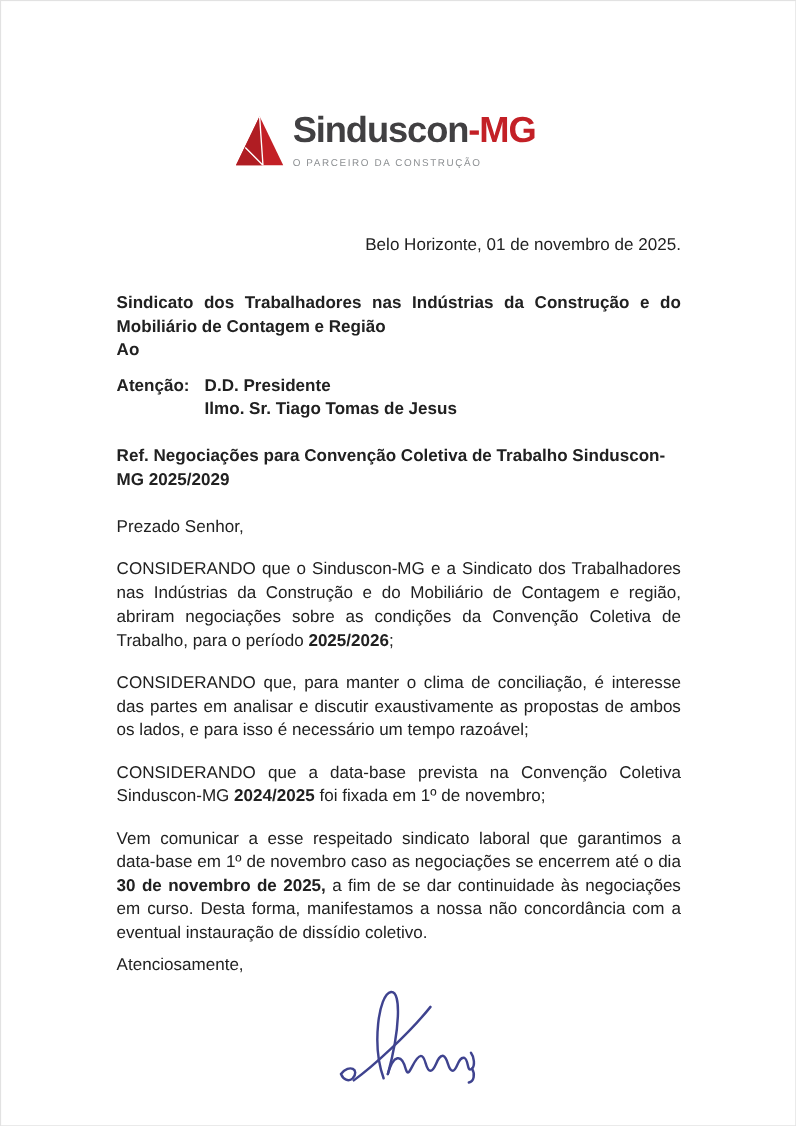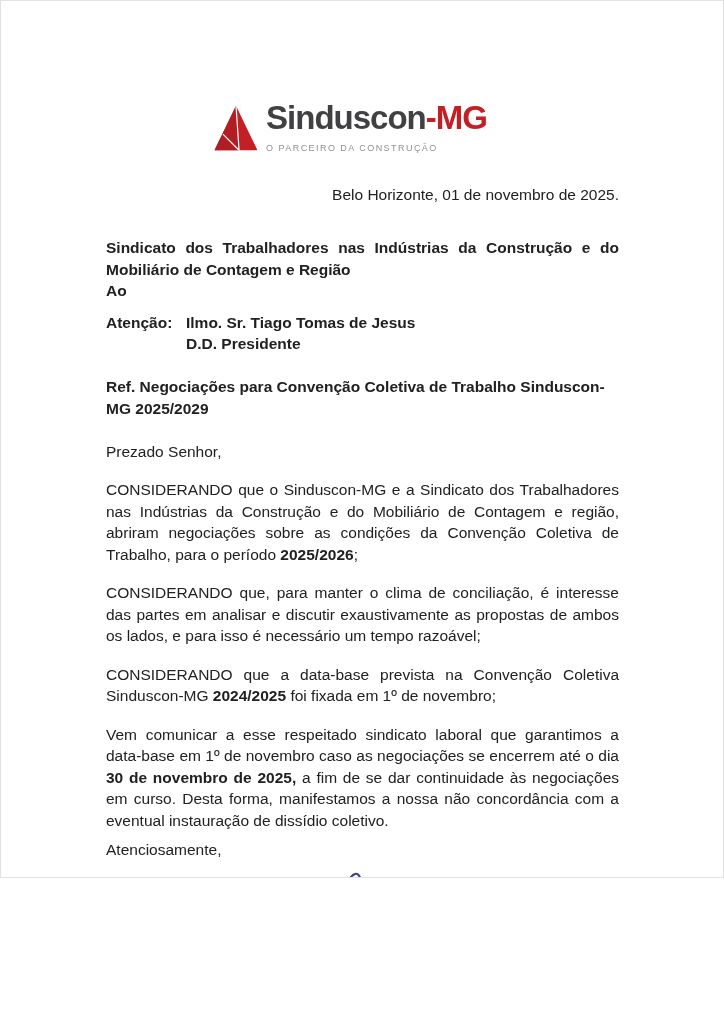--- a/index.html
+++ b/index.html
@@ -1,18 +1,18 @@
 <!DOCTYPE html>
 <html><head>
 <meta charset="utf-8">
 <style>
   html, body { margin: 0; padding: 0; background: #ffffff; }
   .page {
     position: relative;
-    width: 724px; height: 878px;
+    width: 724px; height: 1024px;
     background: #ffffff;
     border: 1px solid #e2e2e2;
     box-sizing: border-box;
     overflow: hidden;
     font-family: "Liberation Sans", sans-serif;
     font-size: 15.5px;
     line-height: 21.5px;
     color: #212121;
   }
   .logo-row {
@@ -34,21 +34,21 @@
   }
   .wordmark .mg { color: #c32026; }
   .tagline {
     font-size: 9px;
     letter-spacing: 1.45px;
     color: #8d9093;
     margin-top: 2px;
     white-space: nowrap;
   }
   .content { padding: 0 104px 0 105px; }
-  .date-line { margin-top: 24px; text-align: right; }
+  .date-line { margin-top: 52px; text-align: right; }
   .addressee { margin-top: 32px; font-weight: bold; text-align: justify; }
   .attention { margin-top: 10px; display: flex; font-weight: bold; }
   .attention-label { width: 80px; flex: 0 0 80px; }
   .reference { margin-top: 21.5px; font-weight: bold; }
   .greeting { margin-top: 21.5px; }
   .para { margin-top: 17px; text-align: justify; }
   .closing { margin-top: 8px; }
   .sig-block { margin-top: 6px; text-align: center; }
   .sig-scribble { display: block; margin: 0 auto; transform: translateX(8px); }
 </style>
@@ -74,22 +74,22 @@
     <div class="date-line">Belo Horizonte, 01 de novembro de 2025.</div>
 
     <div class="addressee">
       <div>Sindicato dos Trabalhadores nas Indústrias da Construção e do Mobiliário de Contagem e Região</div>
       <div>Ao</div>
     </div>
 
     <div class="attention">
       <div class="attention-label">Atenção:</div>
       <div>
+        <div>D.D. Presidente</div>
         <div>Ilmo. Sr. Tiago Tomas de Jesus</div>
-        <div>D.D. Presidente</div>
       </div>
     </div>
 
     <div class="reference">Ref. Negociações para Convenção Coletiva de Trabalho Sinduscon-MG 2025/2029</div>
 
     <div class="greeting">Prezado Senhor,</div>
 
     <div class="para"><span>CONSIDERANDO que o Sinduscon-MG e a Sindicato dos Trabalhadores nas Indústrias da Construção e do Mobiliário de Contagem e região, abriram negociações sobre as condições da Convenção Coletiva de Trabalho, para o período </span><b>2025/2026</b><span>;</span></div>
     <div class="para"><span>CONSIDERANDO que, para manter o clima de conciliação, é interesse das partes em analisar e discutir exaustivamente as propostas de ambos os lados, e para isso é necessário um tempo razoável;</span></div>
     <div class="para"><span>CONSIDERANDO que a data-base prevista na Convenção Coletiva Sinduscon-MG </span><b>2024/2025</b><span> foi fixada em 1º de novembro;</span></div>

